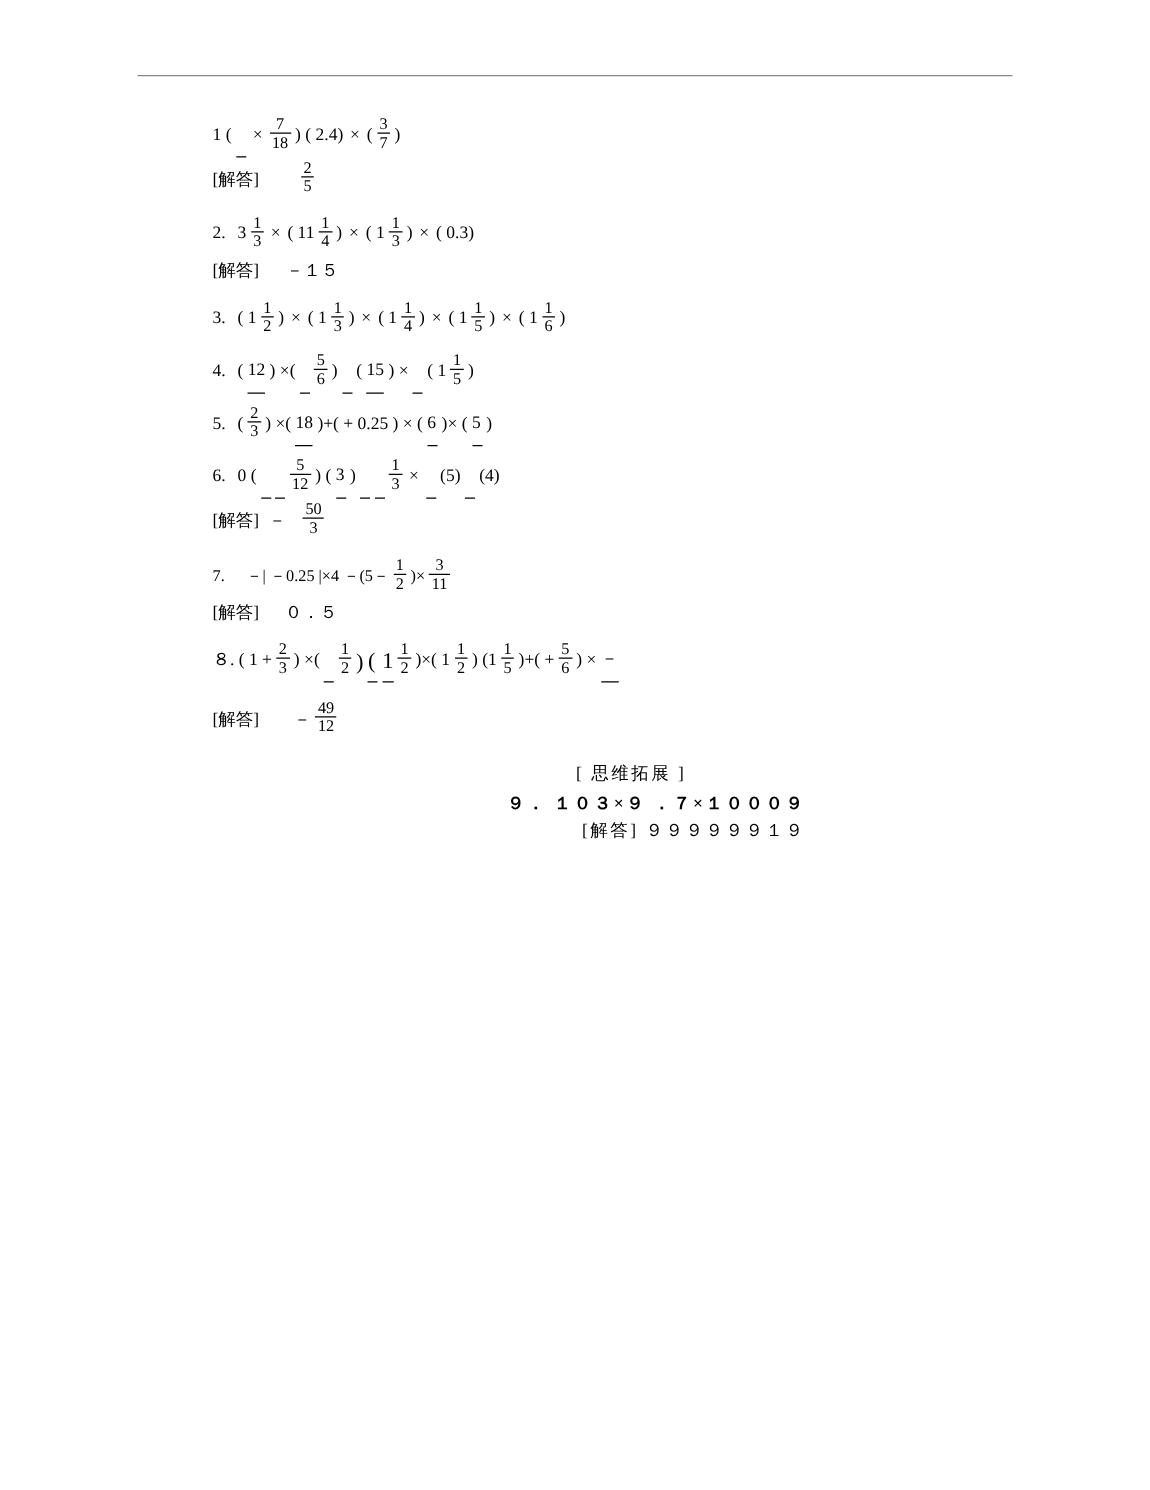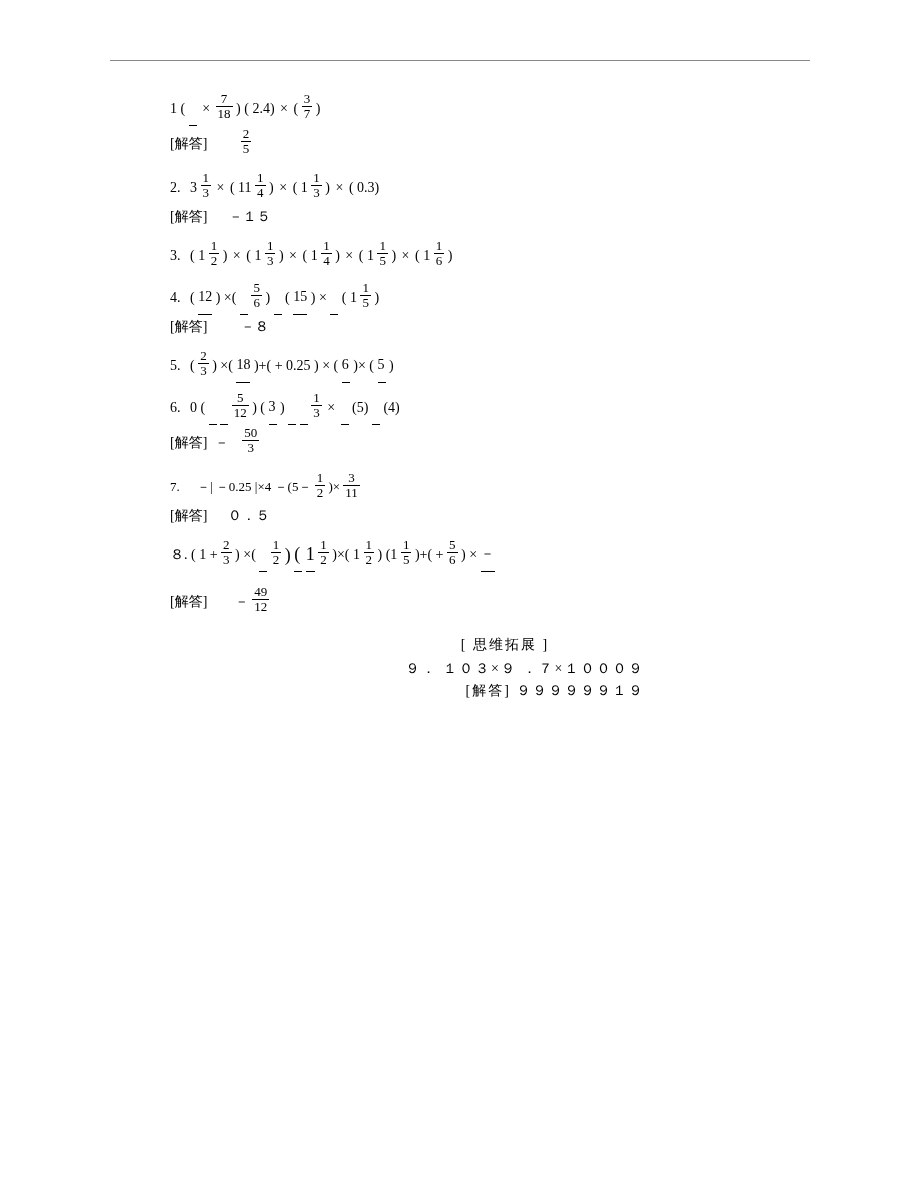--- a/index.html
+++ b/index.html
@@ -77,20 +77,21 @@
       margin-top: 20px;
       text-align: center;
     }
     .indent-section .heading {
       margin-bottom: 6px;
       letter-spacing: 2px;
     }
     .indent-section .prob9 {
       padding-left: 40px;
       letter-spacing: 2px;
+      font-weight: bold;
     }
     .indent-section .ans9 {
       padding-left: 100px;
       letter-spacing: 2px;
       margin-top: 4px;
     }
     .op {
       margin: 0 2px;
     }
   </style>
@@ -220,24 +221,20 @@
       <span class="txt">( </span>
       <span class="txt underline-short">15</span>
       <span class="txt">) ×</span>
       <span class="txt underline-short">&nbsp;</span>
       <span class="txt">( 1</span>
       <span class="frac">
         <span class="num">1</span>
         <span class="den">5</span>
       </span>
       <span class="txt">)</span>
-    </div>
-    <div class="answer-line">
-      <span class="label txt">[解答]</span>
-      <span class="txt" style="margin-left:30px;">－８</span>
     </div>
   </div>
 
   <div class="problem-block">
     <div class="expr-line">
       <span class="txt">5.</span>
       <span class="txt" style="margin-left:6px;">(</span>
       <span class="frac">
         <span class="num">2</span>
         <span class="den">3</span>

